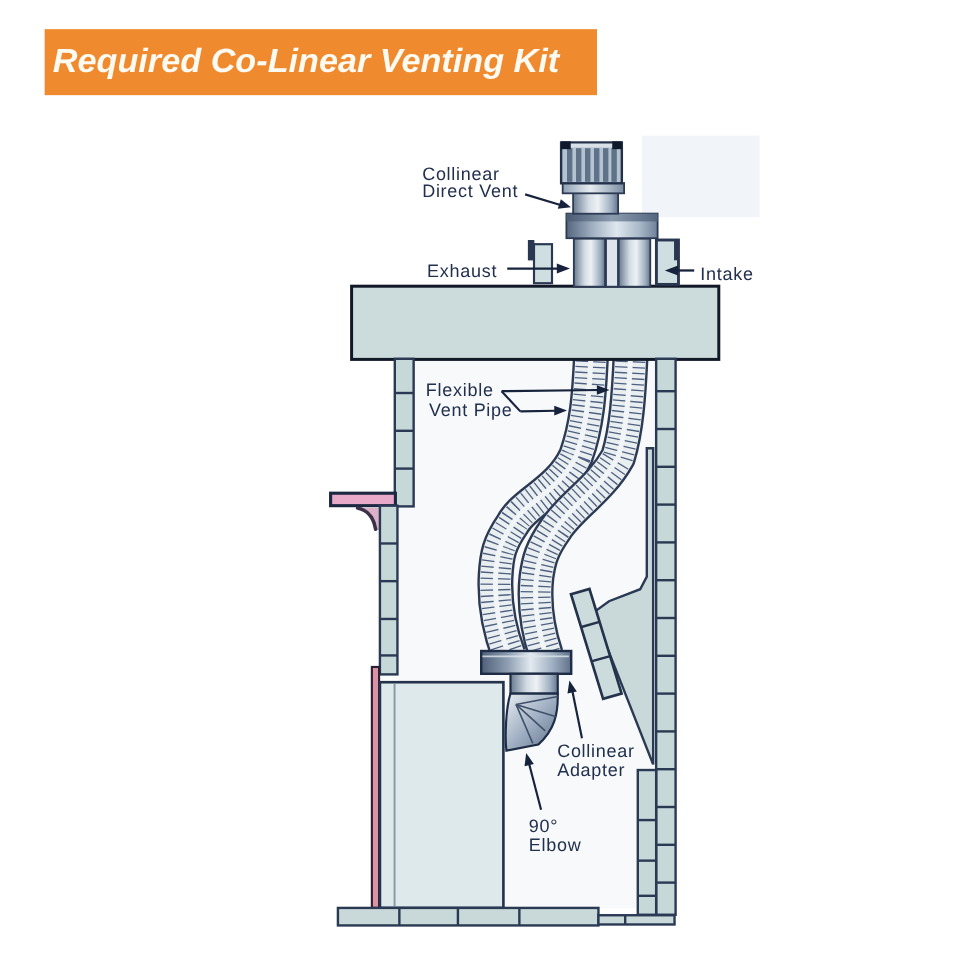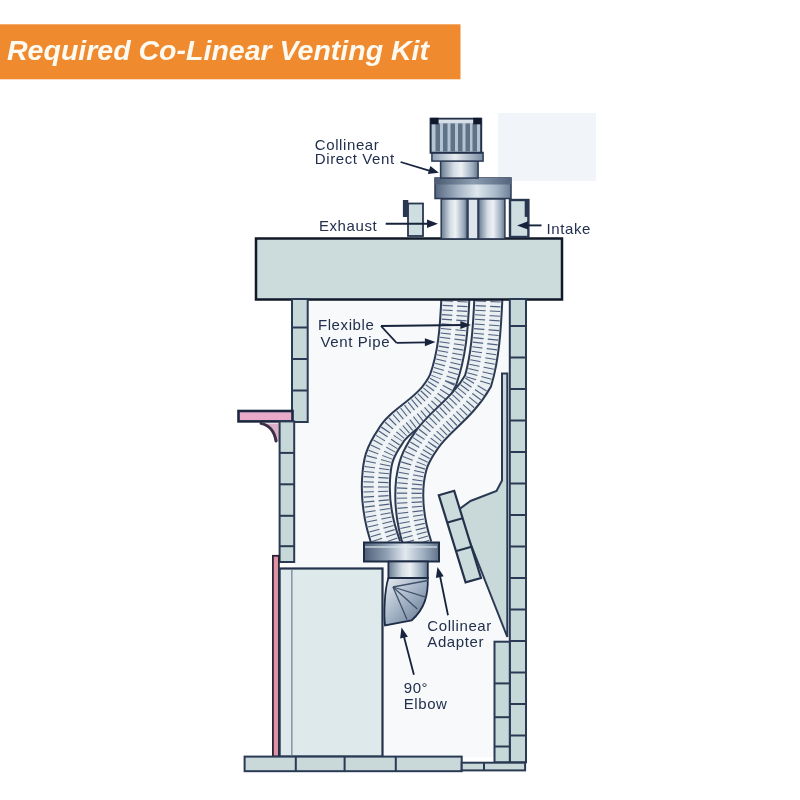--- a/index.html
+++ b/index.html
@@ -1,16 +1,16 @@
 <!DOCTYPE html>
 <html><head>
 <meta charset="utf-8">
 <style>
   html,body{margin:0;padding:0;background:#ffffff;}
-  .wrap{width:668px;height:800px;position:relative;font-family:"Liberation Sans",sans-serif;}
+  .wrap{width:668px;height:800px;position:relative;font-family:"Liberation Sans",sans-serif;margin-left:37px;}
   svg{display:block;}
 </style>
 </head>
 <body>
 <div class="wrap">
 <svg width="800" height="800" viewBox="0 0 800 800">
 <defs>
   <linearGradient id="gPipe" x1="0" y1="0" x2="1" y2="0">
     <stop offset="0" stop-color="#697b91"></stop>
           <stop offset="0.35" stop-color="#d4dde5"></stop>

